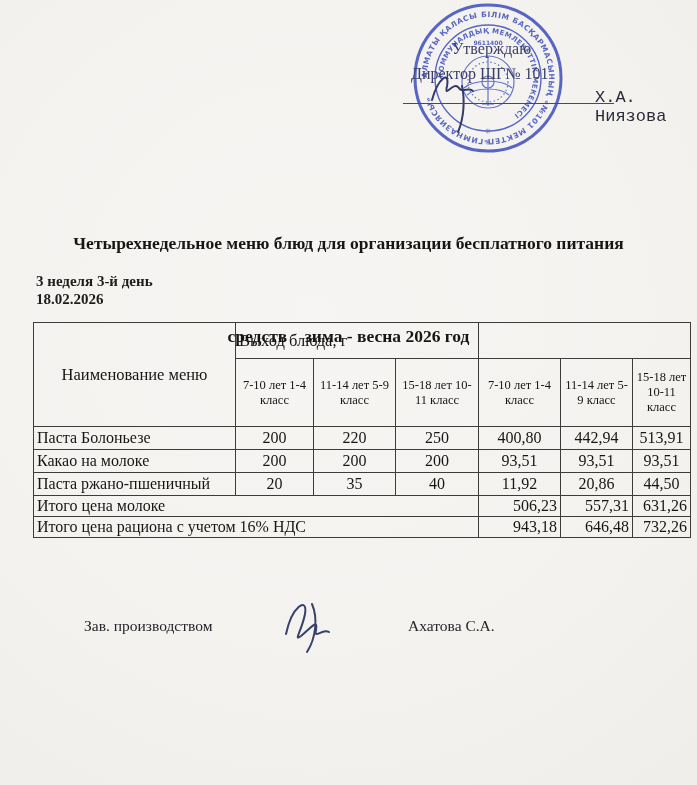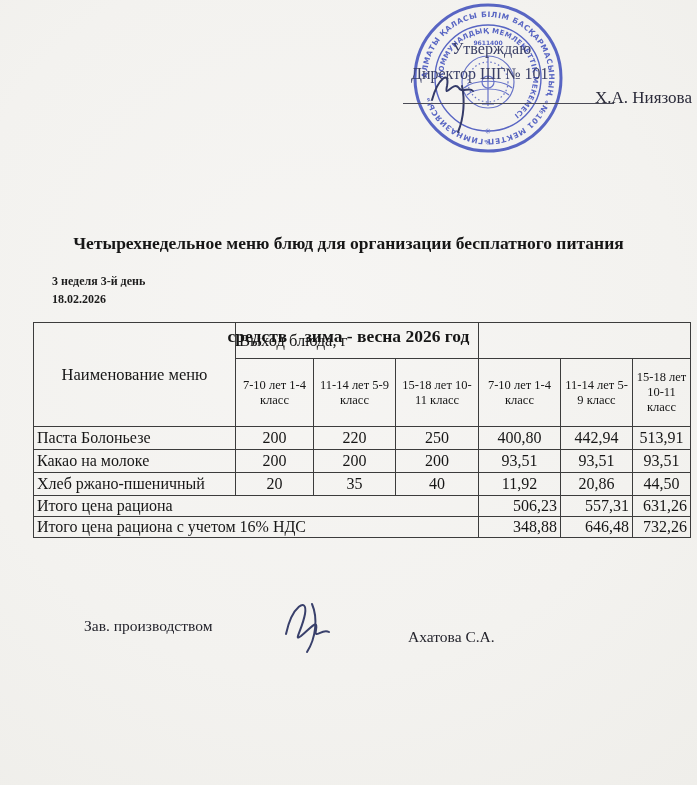--- a/index.html
+++ b/index.html
@@ -13,50 +13,50 @@
     background:radial-gradient(circle at 45% 40%, #f6f5f3 0%, #f3f2ef 60%, #efeeea 100%);
     color:#1e1e1e;
   }
   
   .seal{position:absolute;left:412px;top:2px;opacity:.88;}
   .seal text{font-family:"DejaVu Sans", sans-serif;font-weight:bold;}
   
   .approve-line{position:absolute;left:452px;top:40px;font-size:16px;color:#3a3f66;}
   .director-line{position:absolute;left:411px;top:65px;font-size:16px;color:#3a3f66;}
   .sign-underline{position:absolute;left:403px;top:88px;width:211px;height:15px;border-bottom:1.5px solid #4a4a55;}
-  .director-name{position:absolute;left:595px;top:88px;font-size:17px;color:#2b2b3a;}
+  .director-name{position:absolute;left:595px;top:88px;font-size:17px;color:#2b2b3a;font-family:Liberation Mono, monospace;}
   .dir-sign{position:absolute;left:418px;top:58px;}
   
   .title{
     position:absolute;left:30px;top:166px;width:637px;
     text-align:center;font-weight:bold;font-size:17.5px;line-height:31px;color:#161616;
     white-space:pre-wrap;
   }
   
-  .weekdate{position:absolute;left:36px;top:272px;font-weight:bold;font-size:12px;line-height:18px;color:#1d1d1d;margin-left:16px;}
+  .weekdate{position:absolute;left:36px;top:272px;font-weight:bold;font-size:15px;line-height:18px;color:#1d1d1d;}
   
   table.menu{
     position:absolute;left:33px;top:322px;width:657px;
     border-collapse:collapse;table-layout:fixed;
     font-size:16px;color:#161616;
   }
   table.menu td, table.menu th{
     border:1px solid #3c3c3c;padding:0 3px;overflow:hidden;
     font-weight:normal;vertical-align:middle;
   }
   th.name-head{font-weight:bold;font-size:16.5px;text-align:center;}
   th.group-head{font-weight:bold;font-size:16.5px;text-align:left;height:35px;}
   th.age-head{font-weight:bold;font-size:12.5px;line-height:15px;text-align:center;height:67px;padding:2px;}
   td.dish{text-align:left;padding-left:5px;height:22px;}
   td.val{text-align:center;height:22px;}
   td.total-label{text-align:left;padding-left:5px;height:20px;}
   td.total-val{text-align:right;padding-right:5px;font-weight:bold;height:20px;}
   
   .footer-pos{position:absolute;left:84px;top:617px;font-size:15.5px;color:#24242c;}
-  .footer-name{position:absolute;left:408px;top:617px;font-size:15.5px;color:#24242c;margin-top:11px;}
+  .footer-name{position:absolute;left:408px;top:617px;font-size:15.5px;color:#24242c;}
   .footer-sign{position:absolute;left:272px;top:590px;}
 </style>
 </head>
 <body>
 
 <div class="page">
 
   <svg class="seal" width="152" height="152" viewBox="0 0 152 152">
     <defs>
       <path id="outerArc" d="M 15,76 A 61,61 0 0 1 137,76 A 61,61 0 0 1 15,76" fill="none"></path>
@@ -142,37 +142,37 @@
       <tr>
         <td class="dish">Какао на молоке</td>
         <td class="val">200</td>
         <td class="val">200</td>
         <td class="val">200</td>
         <td class="val">93,51</td>
         <td class="val">93,51</td>
         <td class="val">93,51</td>
       </tr>
       <tr>
-        <td class="dish">Хлеб ржано-пшеничный</td>
+        <td class="dish">Паста ржано-пшеничный</td>
         <td class="val">20</td>
         <td class="val">35</td>
         <td class="val">40</td>
         <td class="val">11,92</td>
         <td class="val">20,86</td>
         <td class="val">44,50</td>
       </tr>
       <tr>
-        <td class="total-label" colspan="4">Итого цена рациона</td>
+        <td class="total-label" colspan="4">Итого цена молоке</td>
         <td class="total-val">506,23</td>
         <td class="total-val">557,31</td>
         <td class="total-val">631,26</td>
       </tr>
       <tr>
         <td class="total-label" colspan="4">Итого цена рациона с учетом 16% НДС</td>
-        <td class="total-val">348,88</td>
+        <td class="total-val">943,18</td>
         <td class="total-val">646,48</td>
         <td class="total-val">732,26</td>
       </tr>
     </tbody>
   </table>
 
   <div class="footer-pos">Зав. производством</div>
   <svg class="footer-sign" width="80" height="68" viewBox="0 0 80 68">
     <g fill="none" stroke="#39406b" stroke-width="2" stroke-linecap="round">
       <path d="M14,44 C20,16 36,6 33,24 C30,40 21,52 29,46 C39,38 46,28 44,40 C42,50 50,38 57,42"></path>

